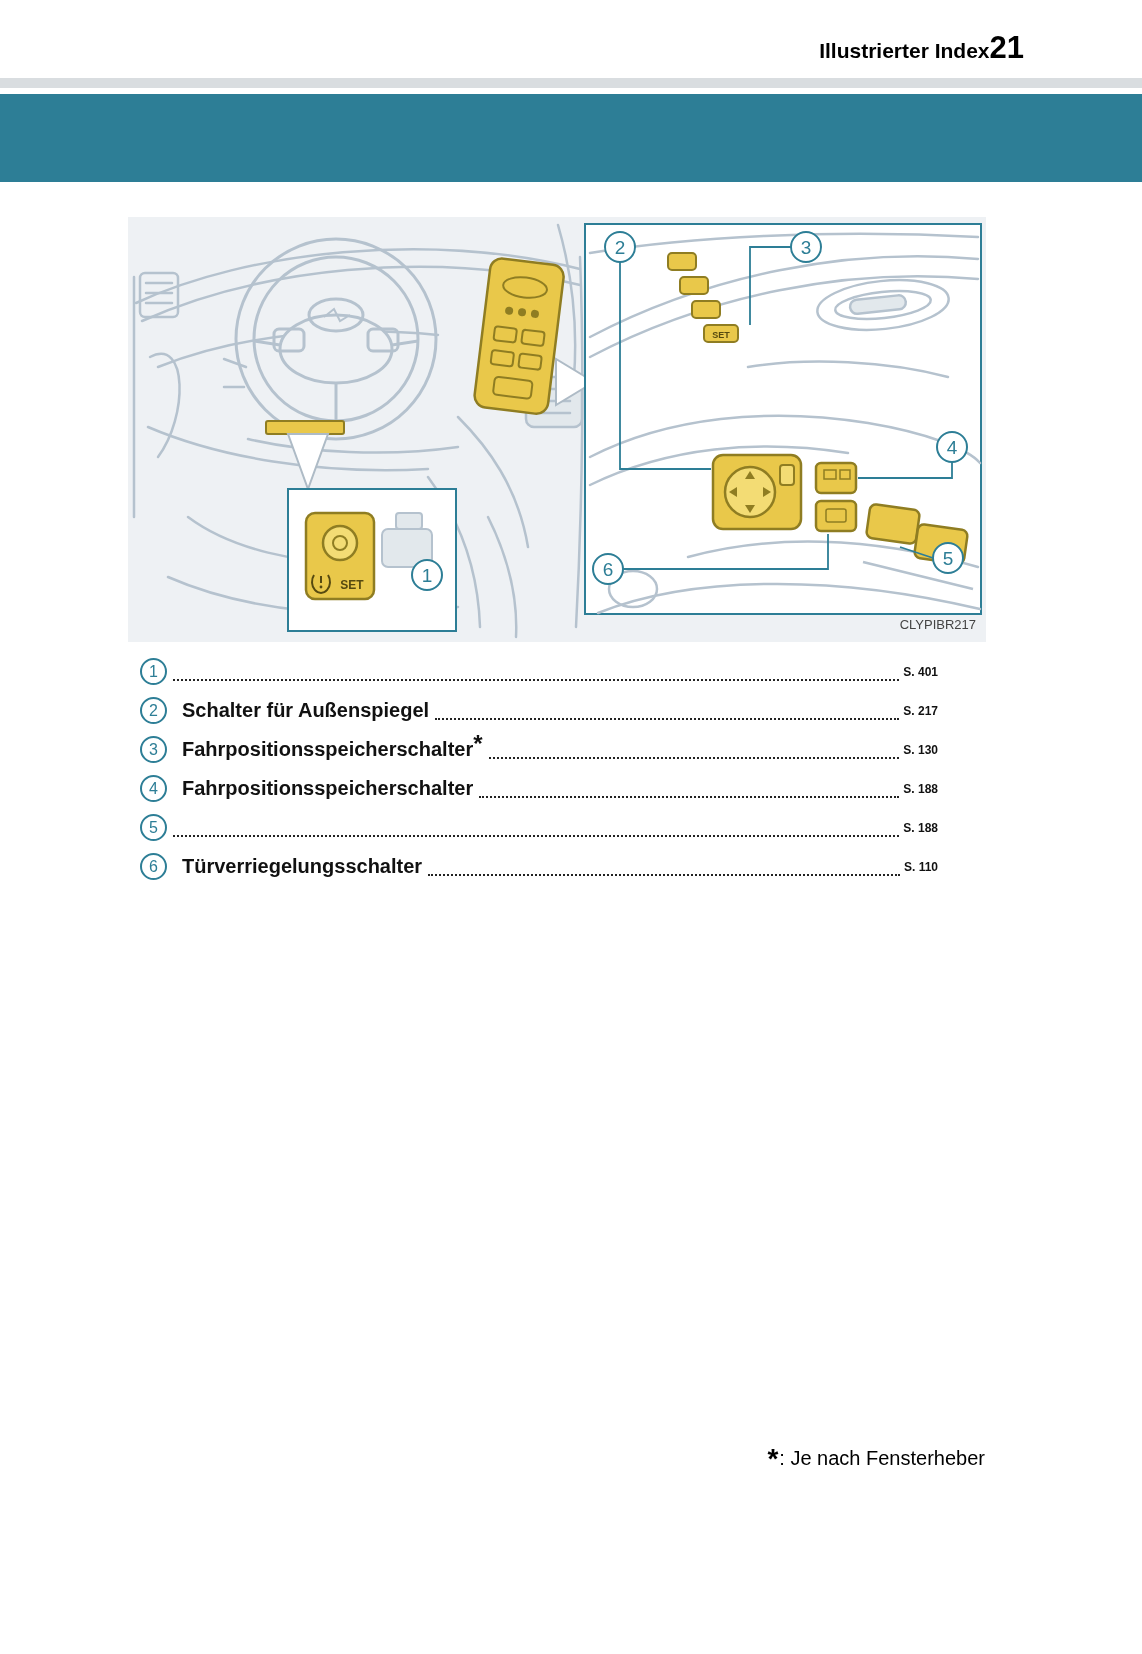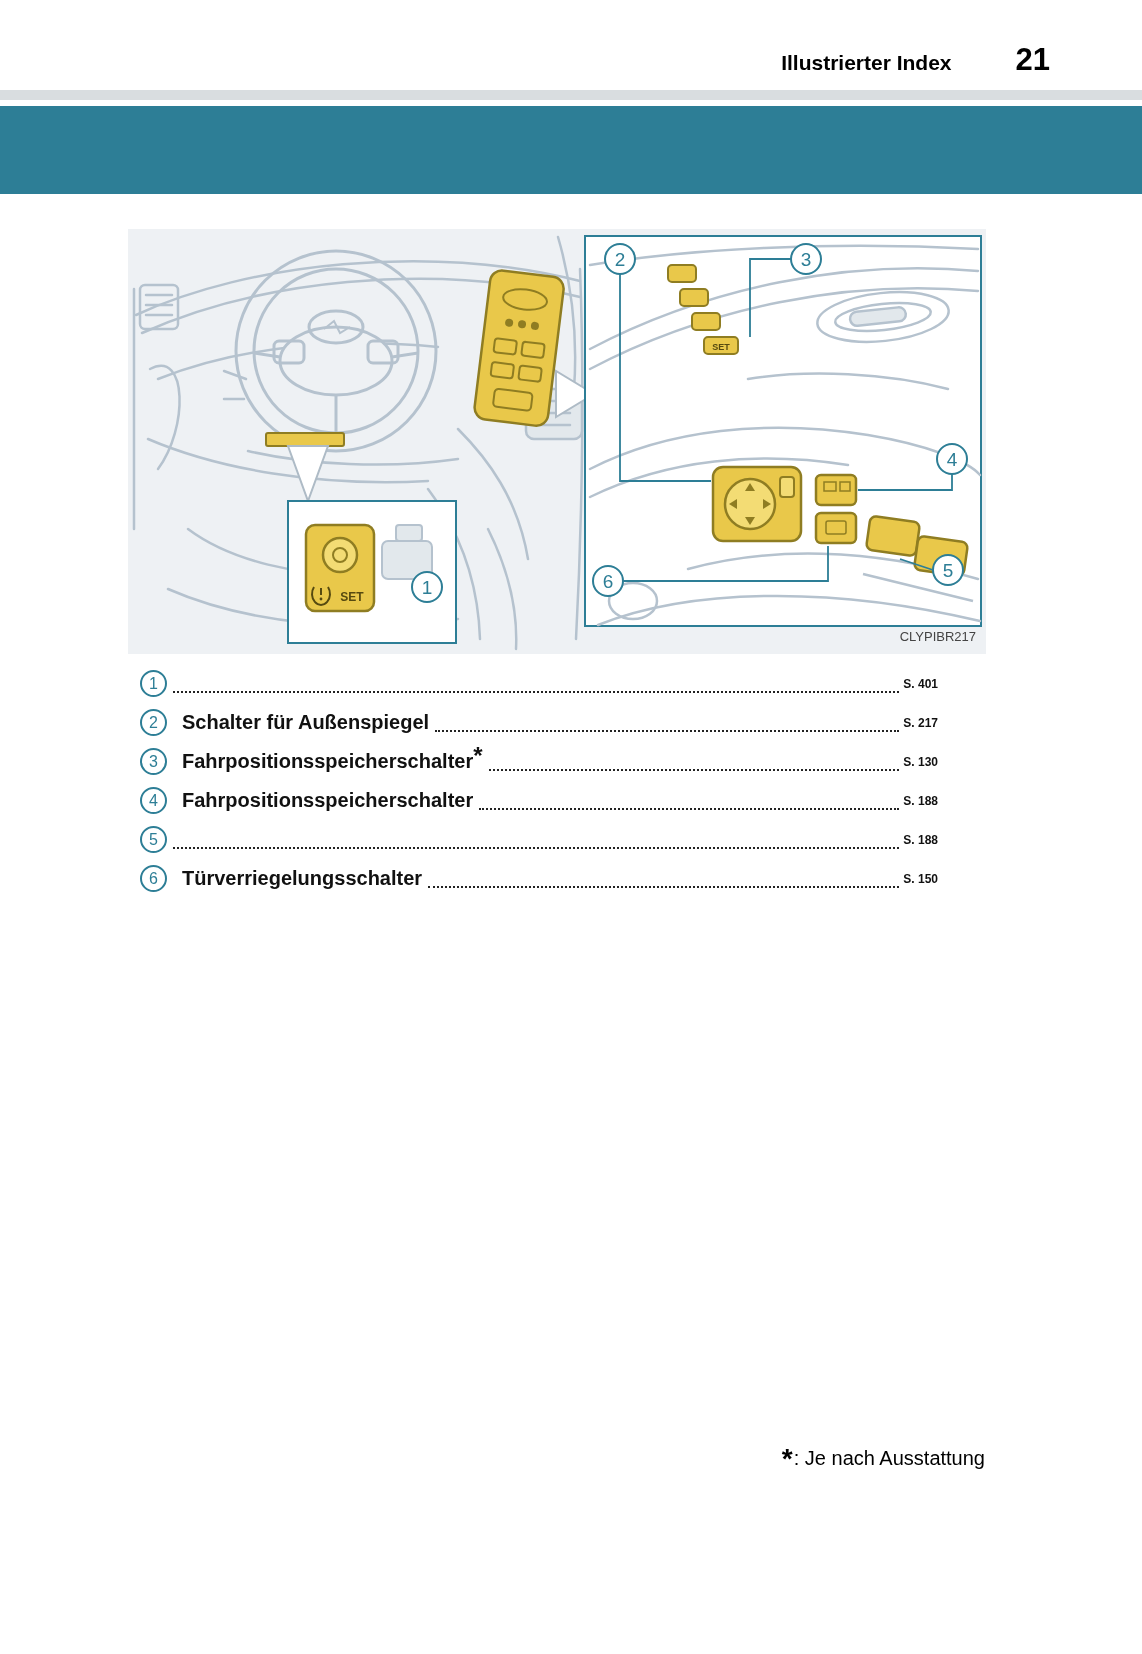--- a/index.html
+++ b/index.html
@@ -7,21 +7,21 @@
     position:relative;
     width:1142px;height:1654px;
     background:#ffffff;
     font-family:"Liberation Sans",sans-serif;
     color:#111;
     overflow:hidden;
   }
   
   .header{
     display:flex;justify-content:flex-end;align-items:baseline;
-    gap:64px;padding:30px 92px 0 0;margin-top:12px;
+    padding:30px 118px 0 0;
   }
   .section-title{font-size:21px;font-weight:bold;color:#000;}
   .page-number{font-size:31px;font-weight:bold;color:#000;}
   .header-rule{height:10px;background:#d9dde0;margin-top:12px;}
   .teal-banner{height:88px;background:#2d7e96;margin-top:6px;}
   
   .figure{
     position:relative;
     width:858px;height:425px;
     margin:35px 0 0 128px;
@@ -253,22 +253,22 @@
     <div class="legend-row">
       <span class="badge">5</span>
       <span class="leader"></span>
       <span class="pageref">S. 188</span>
     </div>
 
     <div class="legend-row">
       <span class="badge">6</span>
       <span class="label"><span>Türverriegelungsschalter</span><span class="sup"></span></span>
       <span class="leader"></span>
-      <span class="pageref">S. 150</span>
+      <span class="pageref">S. 110</span>
     </div>
 
   </div>
 
   <div class="footnote">
-    <span class="star">*</span><span>: Je nach Ausstattung</span>
+    <span class="star">*</span><span>: Je nach Fensterheber</span>
   </div>
 
 </div>
 
 </body></html>

